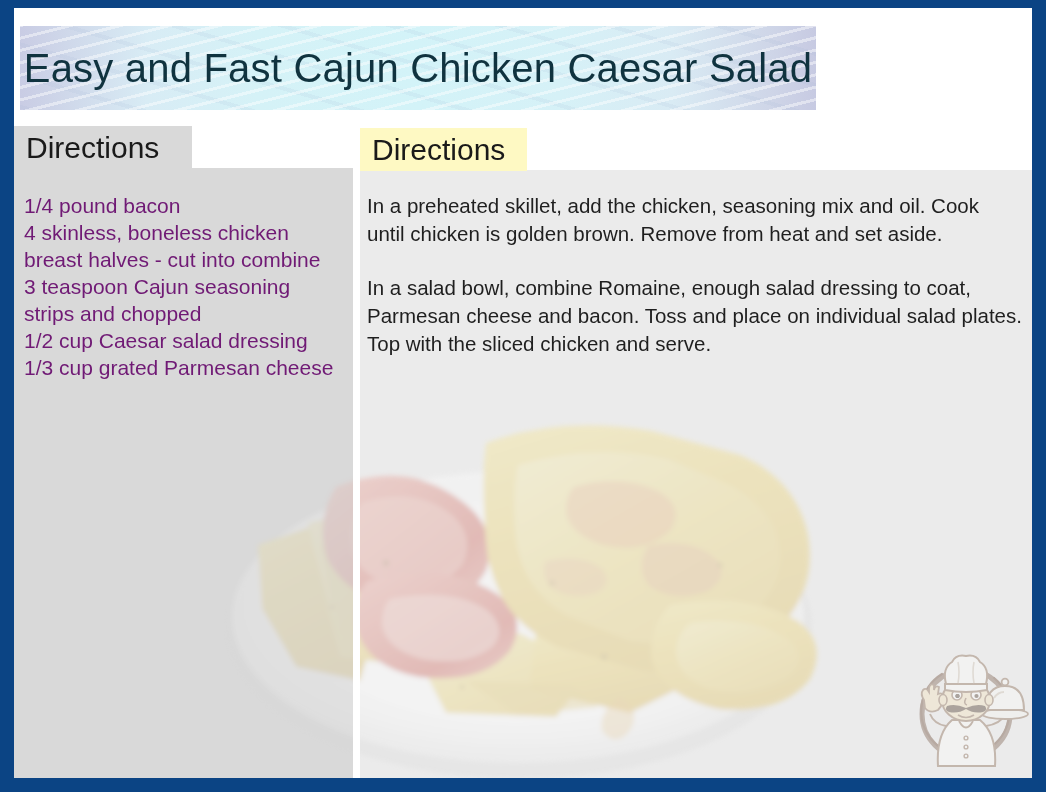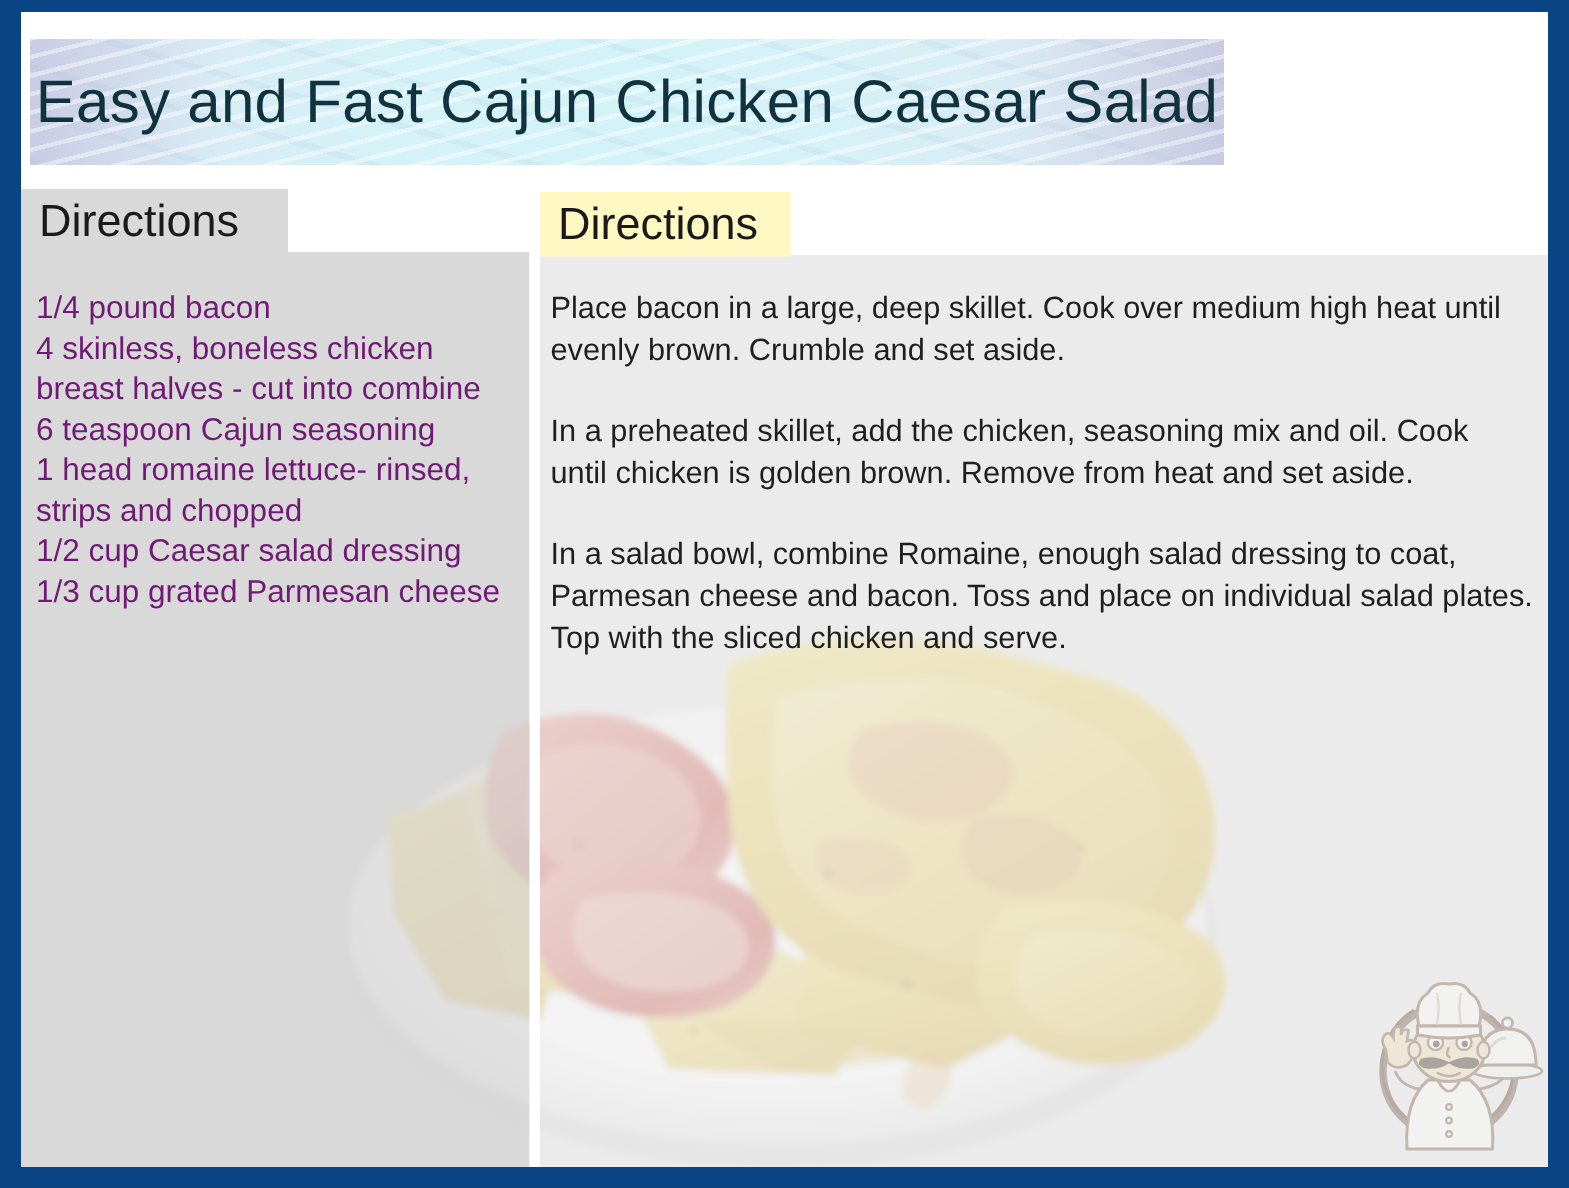--- a/index.html
+++ b/index.html
@@ -317,29 +317,27 @@
   </div>
 
   <div id="directions-tab" class="panel-tab">
     <span class="panel-heading">Directions</span>
   </div>
 
   <div id="ingredients-list">
     <span class="ingredient-line">1/4 pound bacon</span>
     <span class="ingredient-line">4 skinless, boneless chicken</span>
     <span class="ingredient-line">breast halves - cut into combine</span>
-    <span class="ingredient-line">6 teaspoon Cajun seasoning</span>
-    <span class="ingredient-line">1 head romaine lettuce- rinsed,</span>
+    <span class="ingredient-line">3 teaspoon Cajun seasoning</span>
     <span class="ingredient-line">strips and chopped</span>
     <span class="ingredient-line">1/2 cup Caesar salad dressing</span>
     <span class="ingredient-line">1/3 cup grated Parmesan cheese</span>
   </div>
 
   <div id="directions-text">
-    <span class="direction-step">Place bacon in a large, deep skillet. Cook over medium high heat until evenly brown. Crumble and set aside.</span>
     <span class="direction-step">In a preheated skillet, add the chicken, seasoning mix and oil. Cook until chicken is golden brown. Remove from heat and set aside.</span>
     <span class="direction-step">In a salad bowl, combine Romaine, enough salad dressing to coat, Parmesan cheese and bacon. Toss and place on individual salad plates. Top with the sliced chicken and serve.</span>
   </div>
 
   <svg id="chef-logo" viewBox="0 0 128 126" xmlns="http://www.w3.org/2000/svg">
     <g fill="none" stroke="#6b4a36" stroke-width="2.2" stroke-linecap="round" stroke-linejoin="round">
 
       <path d="M40 26 A44 44 0 1 0 92 30"></path>
       <path d="M92 30 A44 44 0 0 0 40 26" stroke="none"></path>
       <circle cx="64" cy="66" r="44" stroke="#6b4a36" stroke-width="5" fill="none" opacity="0.85"></circle>

